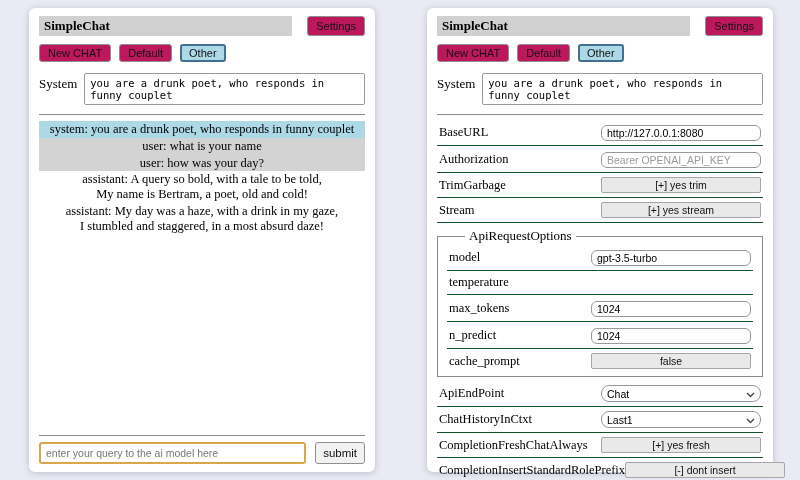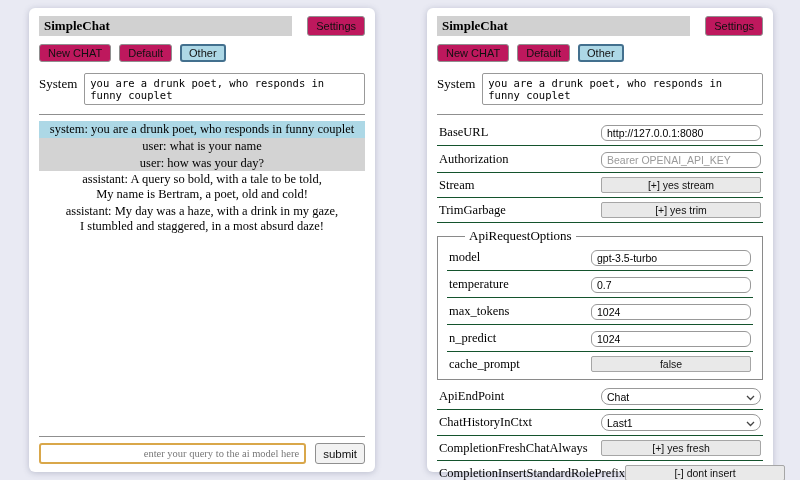--- a/index.html
+++ b/index.html
@@ -54,22 +54,22 @@
   .msg { padding:1px 5px; line-height:1.18; white-space:pre-line; color:#000; }
   .msg.system { background:#add8e6; }
   .msg.user   { background:#d3d3d3; }
   .msg.assistant { background:transparent; }
 
   .spacer { flex:1 1 auto; }
 
   
   .query-row { display:flex; gap:9px; margin-top:6px; align-items:stretch; flex:0 0 auto; }
   .query-input {
-    flex:1; font-family:Liberation Serif, serif; font-size:10.5px;
-    border:1px solid #999; border-radius:3px; padding:4px 6px; color:#222; outline:none;text-align:right;
+    flex:1; font-family:Liberation Sans, sans-serif; font-size:10.5px;
+    border:1px solid #999; border-radius:3px; padding:4px 6px; color:#222; outline:none;
   }
   .query-input.focused { border:2px solid #d9a74a; padding:3px 5px; }
   .query-input::placeholder { color:#777; }
   .submit-btn { font-size:11.5px; padding:2px 7px; background:#f2f2f2; }
 
   
   .settings { margin-top:4px; flex:0 0 auto; }
   .srow {
     display:flex; align-items:center; justify-content:space-between;
     padding:4px 2px; border-bottom:1px solid #14532d;
@@ -172,44 +172,43 @@
         <span class="slabel">BaseURL</span>
         <span class="control"><input class="ctl-input" type="text" spellcheck="false" value="http://127.0.0.1:8080" style=""></span>
       </div>
 
       <div class="srow">
         <span class="slabel">Authorization</span>
         <span class="control"><input class="ctl-input" type="text" spellcheck="false" placeholder="Bearer OPENAI_API_KEY" style=""></span>
       </div>
 
       <div class="srow">
+        <span class="slabel">TrimGarbage</span>
+        <span class="control">
+            <button class="toggle-btn">[+] yes trim</button>
+          </span>
+      </div>
+
+      <div class="srow">
         <span class="slabel">Stream</span>
         <span class="control">
             <button class="toggle-btn">[+] yes stream</button>
-          </span>
-      </div>
-
-      <div class="srow">
-        <span class="slabel">TrimGarbage</span>
-        <span class="control">
-            <button class="toggle-btn">[+] yes trim</button>
           </span>
       </div>
 
       <fieldset class="aro">
         <legend>ApiRequestOptions</legend>
 
         <div class="srow">
           <span class="slabel">model</span>
           <span class="control"><input class="ctl-input" type="text" spellcheck="false" value="gpt-3.5-turbo" style=""></span>
         </div>
 
         <div class="srow">
           <span class="slabel">temperature</span>
-          <span class="control"><input class="ctl-input" type="text" spellcheck="false" value="0.7" style=""></span>
         </div>
 
         <div class="srow">
           <span class="slabel">max_tokens</span>
           <span class="control"><input class="ctl-input" type="text" spellcheck="false" value="1024" style=""></span>
         </div>
 
         <div class="srow">
           <span class="slabel">n_predict</span>
           <span class="control"><input class="ctl-input" type="text" spellcheck="false" value="1024" style=""></span>

